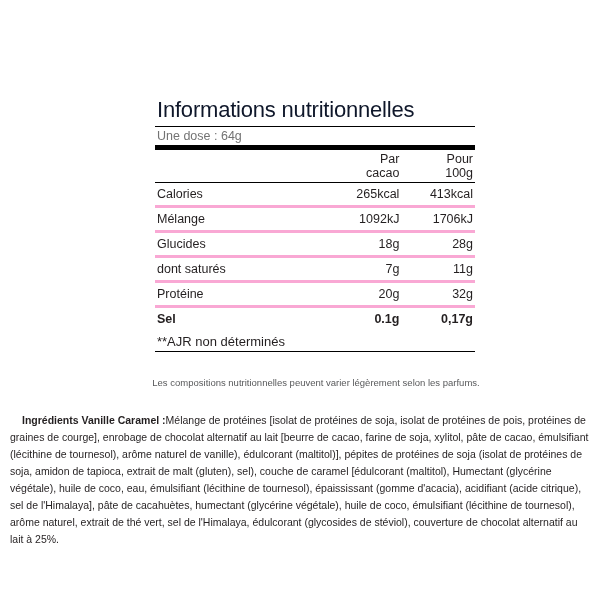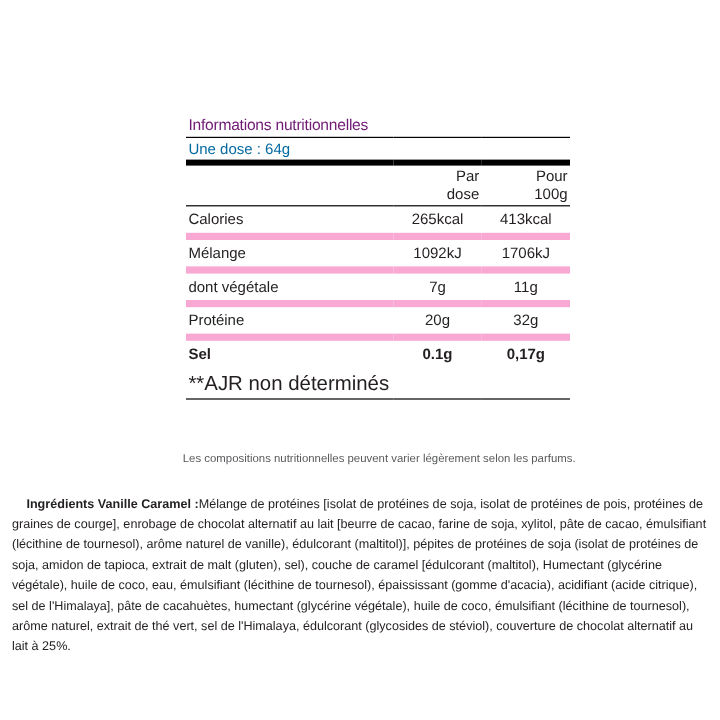--- a/index.html
+++ b/index.html
@@ -31,29 +31,29 @@
   }
   .nutrition-table td, .nutrition-table th {
     padding: 2px 2px;
     vertical-align: bottom;
     font-weight: normal;
   }
   .title-row td {
     padding: 0 2px 2px 2px;
   }
   .nutri-title {
-    font-size: 13px;
+    font-size: 22px;
     font-weight: bold;
     letter-spacing: -0.2px;
-    color: #701a75;
+    color: #0f172a;
     line-height: 1.25;
   }
   .serving {
     font-size: 12.5px;
-    color: #0369a1;
+    color: #737373;
     padding-bottom: 4px;
     margin-top: 20px;
   }
   .thick-rule td {
     border-bottom: 5px solid #000;
     height: 0;
     padding: 0;
     font-size: 0;
     line-height: 0;
   }
@@ -70,34 +70,34 @@
     line-height: 1.15;
     white-space: pre-line;
     padding-bottom: 3px;
     padding-top: 3px;
   }
   .row-label {
     text-align: left;
     white-space: nowrap;
   }
   .row-val {
-    text-align: center;
+    text-align: right;
     white-space: nowrap;
   }
   tbody.data-rows tr td {
-    border-bottom: 6px solid #f9a8d4;
+    border-bottom: 3px solid #f9a8d4;
     padding-top: 4px;
     padding-bottom: 4px;
   }
   tbody.data-rows tr:last-child td {
     border-bottom: none;
     font-weight: bold;
   }
   .footnote-row td {
-    font-size: 17px;
+    font-size: 13px;
     padding-top: 4px;
     padding-bottom: 2px;
     border-bottom: none;
   }
   .bottom-rule td {
     border-bottom: 1px solid #000;
     height: 0;
     padding: 0;
     font-size: 0;
     line-height: 0;
@@ -151,41 +151,46 @@
           </tr>
         <tr>
           <td colspan="3" class="serving">Une dose : 64g</td>
         </tr>
         <tr class="thick-rule">
             <td colspan="3"></td>
           </tr>
         <tr>
           <td></td>
           <td class="hdr-cell">Par
-dose</td>
+cacao</td>
           <td class="hdr-cell">Pour
 100g</td>
         </tr>
         <tr class="thin-rule">
             <td colspan="3"></td>
           </tr>
       </tbody>
       <tbody class="data-rows">
         <tr>
           <td class="row-label">Calories</td>
           <td class="row-val">265kcal</td>
           <td class="row-val">413kcal</td>
         </tr>
         <tr>
           <td class="row-label">Mélange</td>
           <td class="row-val">1092kJ</td>
           <td class="row-val">1706kJ</td>
         </tr>
         <tr>
-          <td class="row-label">dont végétale</td>
+          <td class="row-label">Glucides</td>
+          <td class="row-val">18g</td>
+          <td class="row-val">28g</td>
+        </tr>
+        <tr>
+          <td class="row-label">dont saturés</td>
           <td class="row-val">7g</td>
           <td class="row-val">11g</td>
         </tr>
         <tr>
           <td class="row-label">Protéine</td>
           <td class="row-val">20g</td>
           <td class="row-val">32g</td>
         </tr>
         <tr>
           <td class="row-label">Sel</td>

